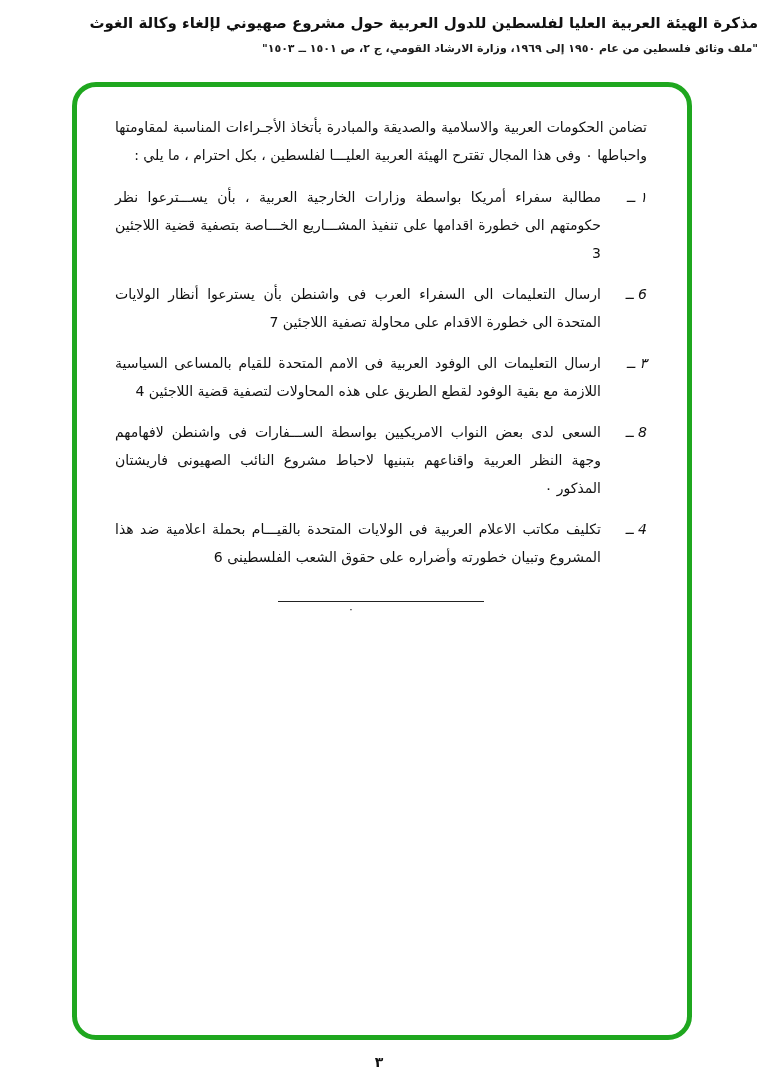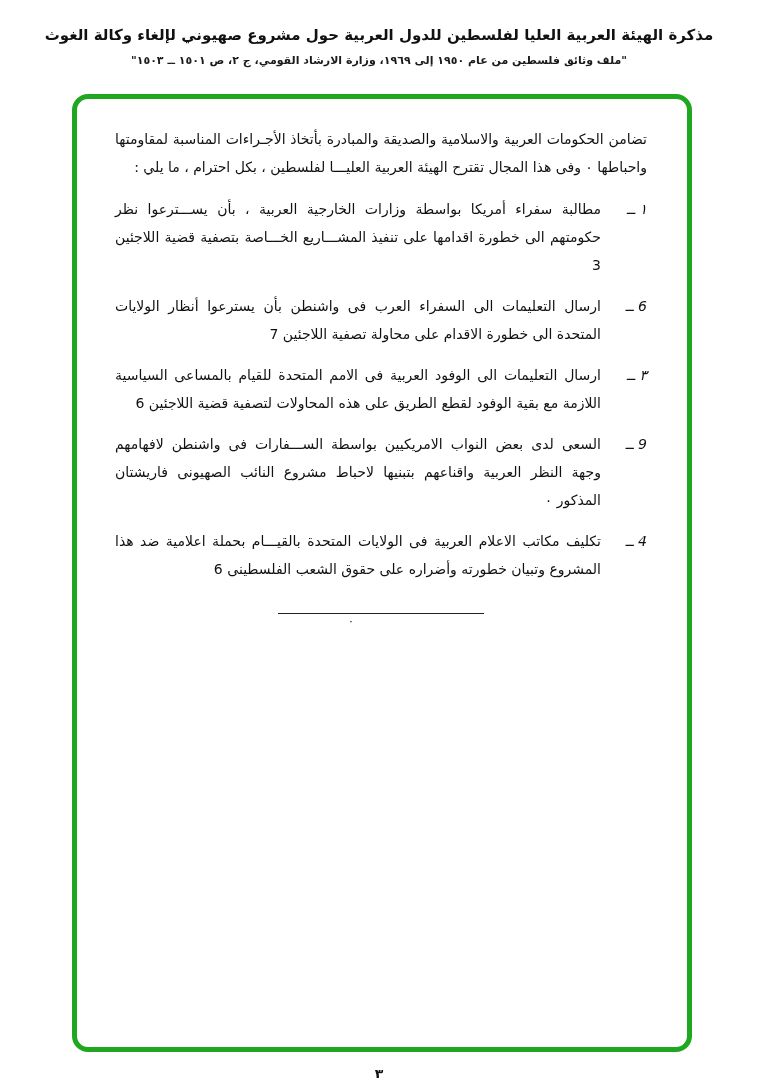--- a/index.html
+++ b/index.html
@@ -9,44 +9,42 @@
     overflow: hidden;
   }
   .page {
     position: relative;
     width: 758px; height: 1078px;
     font-family: "DejaVu Sans", sans-serif;
     direction: rtl;
     color: #111111;
   }
   .doc-header {
-    text-align: center;
     padding-top: 12px;
-    margin-top: 12px;
   }
   .doc-title {
     font-size: 15px;
     font-weight: bold;
     letter-spacing: 0.2px;
     line-height: 1.5;
   }
   .doc-subtitle {
     font-size: 11px;
     font-weight: bold;
     margin-top: 7px;
     color: #1a1a1a;
   }
   .green-box {
     position: absolute;
     left: 72px;
     top: 82px;
     width: 620px;
     height: 958px;
     border: 5px solid #1fa71f; 
-    border-radius: 16px;
+    border-radius: 24px;
     background: #ffffff;
   }
   .text-block {
     padding: 26px 40px 0 38px;
     font-size: 14px;
     line-height: 2.0;
     text-align: justify;
   }
   .intro {
     margin-bottom: 14px;
@@ -114,24 +112,24 @@
         <li class="item">
           <span class="num">١ ــ</span>
           <span class="txt">مطالبة سفراء أمريكا بواسطة وزارات الخارجية العربية ، بأن يســـترعوا نظر حكومتهم الى خطورة اقدامها على تنفيذ المشـــاريع الخـــاصة بتصفية قضية اللاجئين 3</span>
         </li>
         <li class="item">
           <span class="num">6 ــ</span>
           <span class="txt">ارسال التعليمات الى السفراء العرب فى واشنطن بأن يسترعوا أنظار الولايات المتحدة الى خطورة الاقدام على محاولة تصفية اللاجئين 7</span>
         </li>
         <li class="item">
           <span class="num">٣ ــ</span>
-          <span class="txt">ارسال التعليمات الى الوفود العربية فى الامم المتحدة للقيام بالمساعى السياسية اللازمة مع بقية الوفود لقطع الطريق على هذه المحاولات لتصفية قضية اللاجئين 6</span>
+          <span class="txt">ارسال التعليمات الى الوفود العربية فى الامم المتحدة للقيام بالمساعى السياسية اللازمة مع بقية الوفود لقطع الطريق على هذه المحاولات لتصفية قضية اللاجئين 4</span>
         </li>
         <li class="item">
-          <span class="num">9 ــ</span>
+          <span class="num">8 ــ</span>
           <span class="txt">السعى لدى بعض النواب الامريكيين بواسطة الســـفارات فى واشنطن لافهامهم وجهة النظر العربية واقناعهم بتبنيها لاحباط مشروع النائب الصهيونى فاريشتان المذكور ٠</span>
         </li>
         <li class="item">
           <span class="num">4 ــ</span>
           <span class="txt">تكليف مكاتب الاعلام العربية فى الولايات المتحدة بالقيـــام بحملة اعلامية ضد هذا المشروع وتبيان خطورته وأضراره على حقوق الشعب الفلسطينى 6</span>
         </li>
       </ol>
 
       <div class="divider-wrap">
         <div class="divider-line"></div>

